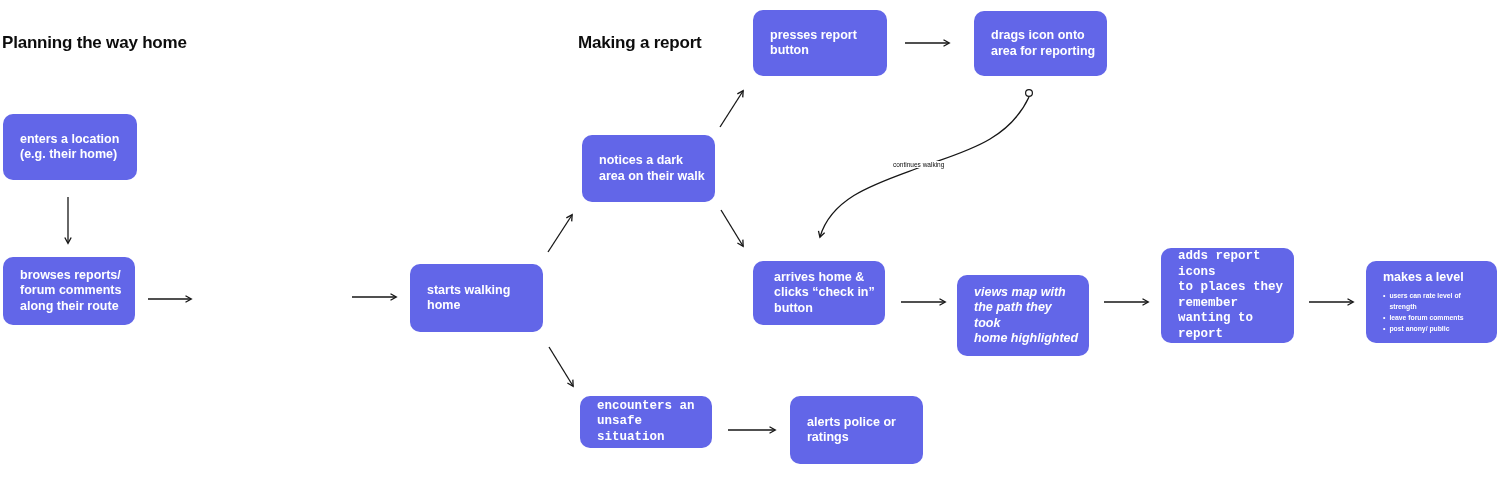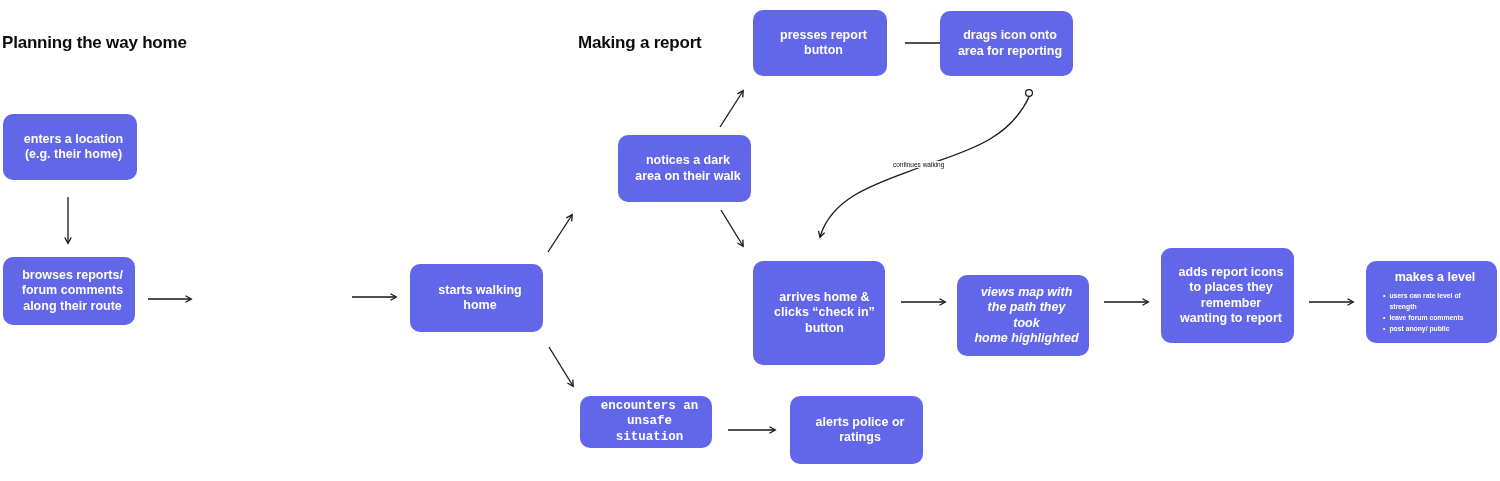--- a/index.html
+++ b/index.html
@@ -28,21 +28,20 @@
     display: flex;
     flex-direction: column;
     justify-content: center;
     padding: 8px 10px 8px 17px;
   }
   .node-text {
     font-weight: bold;
     font-size: 12.5px;
     line-height: 1.24;
     white-space: pre-line;
-    text-align: center;
   }
   .node-bullets {
     list-style: none;
     margin-top: 6px;
   }
   .bullet {
     display: flex;
     align-items: flex-start;
     font-size: 6.8px;
     font-weight: bold;
@@ -119,48 +118,48 @@
 forum comments
 along their route</div>
   </div>
 
 
   <div class="node" style="left:410px; top:264px; width:133px; height:68px;">
     <div class="node-text">starts walking
 home</div>
   </div>
 
-  <div class="node" style="left:582px; top:135px; width:133px; height:67px;margin-left:36px;">
+  <div class="node" style="left:582px; top:135px; width:133px; height:67px;">
     <div class="node-text">notices a dark
 area on their walk</div>
   </div>
 
   <div class="node" style="left:753px; top:10px; width:134px; height:66px;">
     <div class="node-text">presses report
 button</div>
   </div>
 
-  <div class="node" style="left:940px; top:11px; width:133px; height:65px;">
+  <div class="node" style="left:974px; top:11px; width:133px; height:65px;">
     <div class="node-text">drags icon onto
 area for reporting</div>
   </div>
 
-  <div class="node" style="left:753px; top:261px; width:132px; height:104px;padding-left:21px;">
+  <div class="node" style="left:753px; top:261px; width:132px; height:64px;padding-left:21px;">
     <div class="node-text">arrives home &amp;
 clicks “check in”
 button</div>
   </div>
 
   <div class="node" style="left:957px; top:275px; width:132px; height:81px;font-style:italic;">
     <div class="node-text">views map with
 the path they took
 home highlighted</div>
   </div>
 
-  <div class="node" style="left:1161px; top:248px; width:133px; height:95px;">
+  <div class="node" style="left:1161px; top:248px; width:133px; height:95px;font-family:Liberation Mono, monospace;">
     <div class="node-text">adds report icons
 to places  they
 remember
 wanting to report</div>
   </div>
 
   <div class="node" style="left:1366px; top:261px; width:131px; height:82px;">
     <div class="node-text">makes a level</div>
     <ul class="node-bullets">
       <li class="bullet">users can rate level of strength</li>

